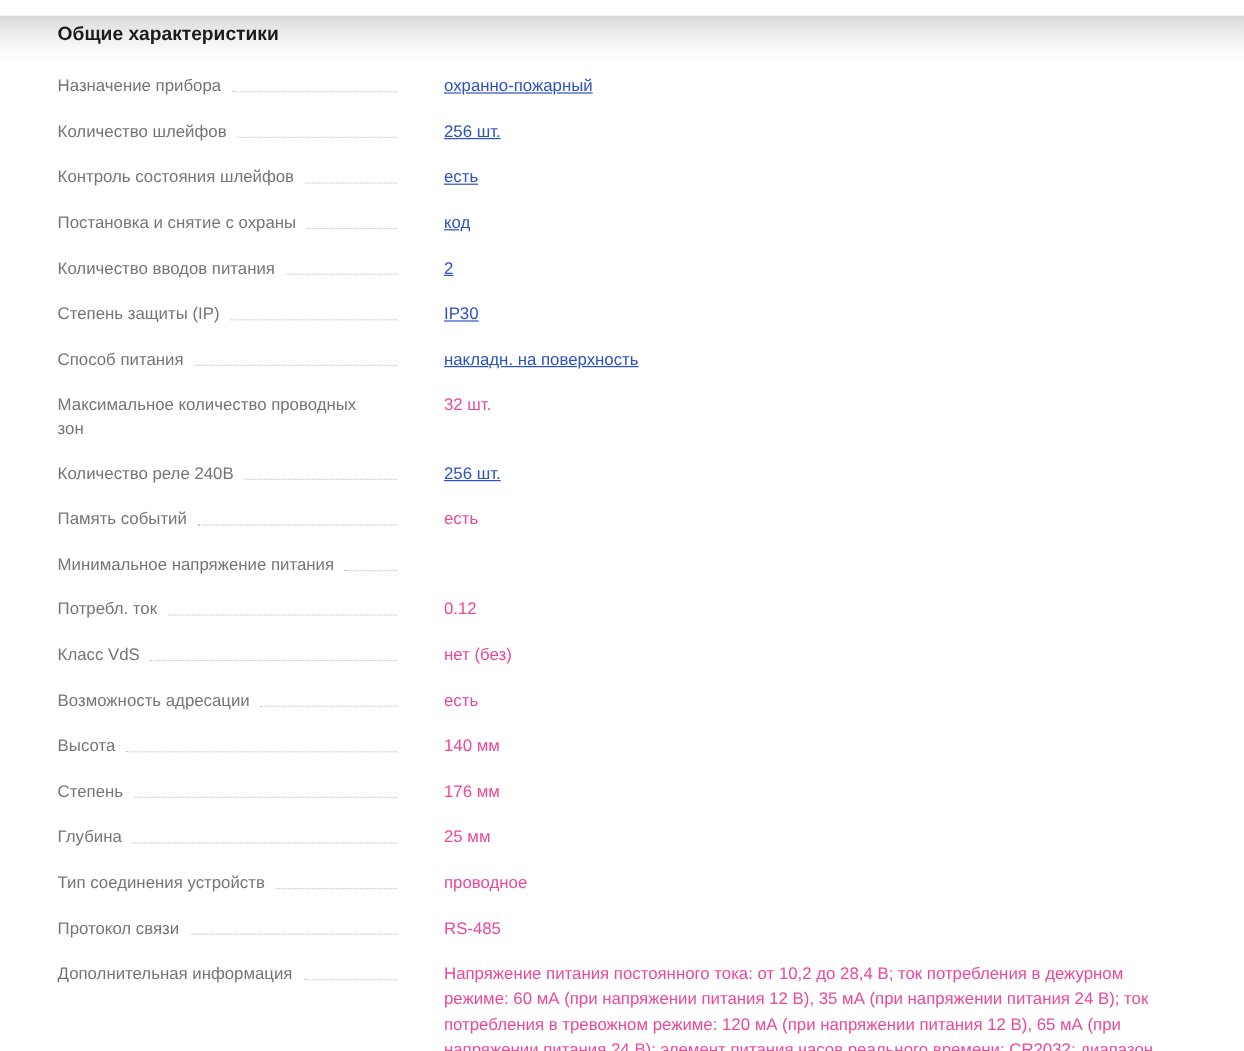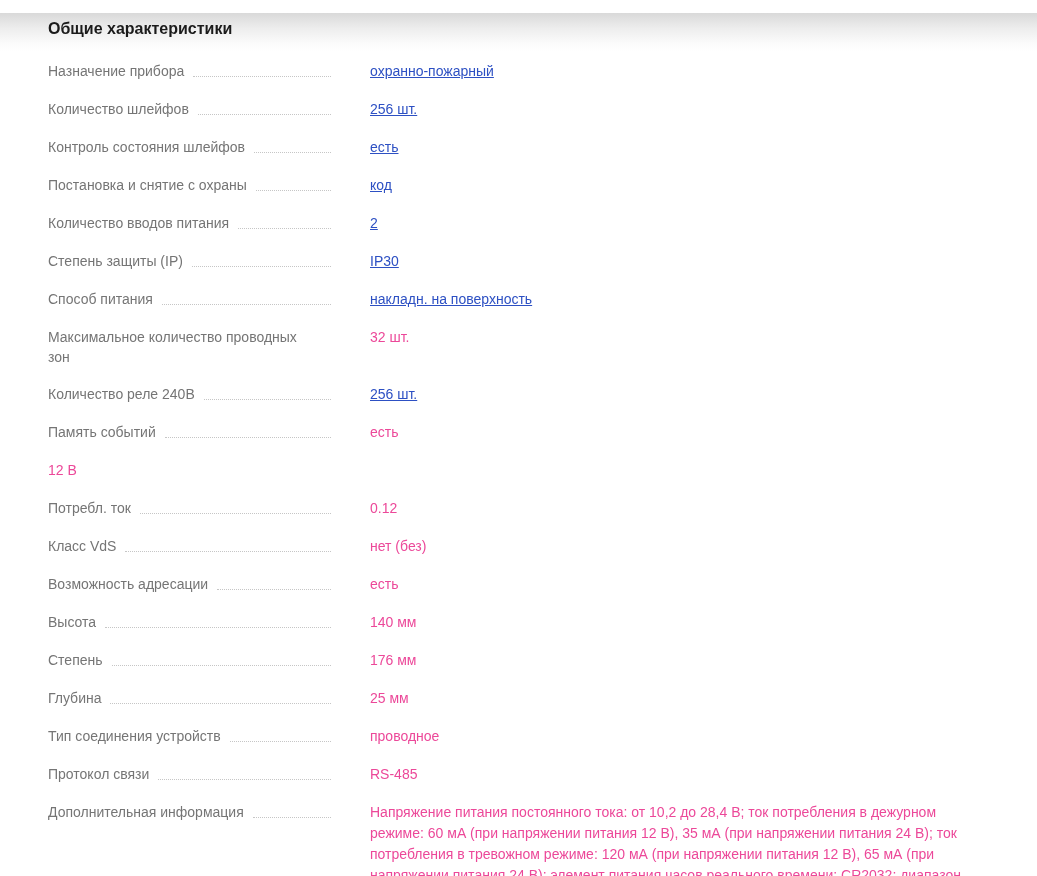--- a/index.html
+++ b/index.html
@@ -151,21 +151,24 @@
 
   <div class="spec-row">
     <div class="label-wrap">
       <span class="label">Память событий</span>
       <span class="dots"></span>
     </div>
     <div class="value">есть</div>
   </div>
 
   <div class="spec-row">
-    <div class="value">12 В</div>
+    <div class="label-wrap">
+      <span class="label">Минимальное напряжение питания</span>
+      <span class="dots"></span>
+    </div>
   </div>
 
   <div class="spec-row">
     <div class="label-wrap">
       <span class="label">Потребл. ток</span>
       <span class="dots"></span>
     </div>
     <div class="value">0.12</div>
   </div>
 

